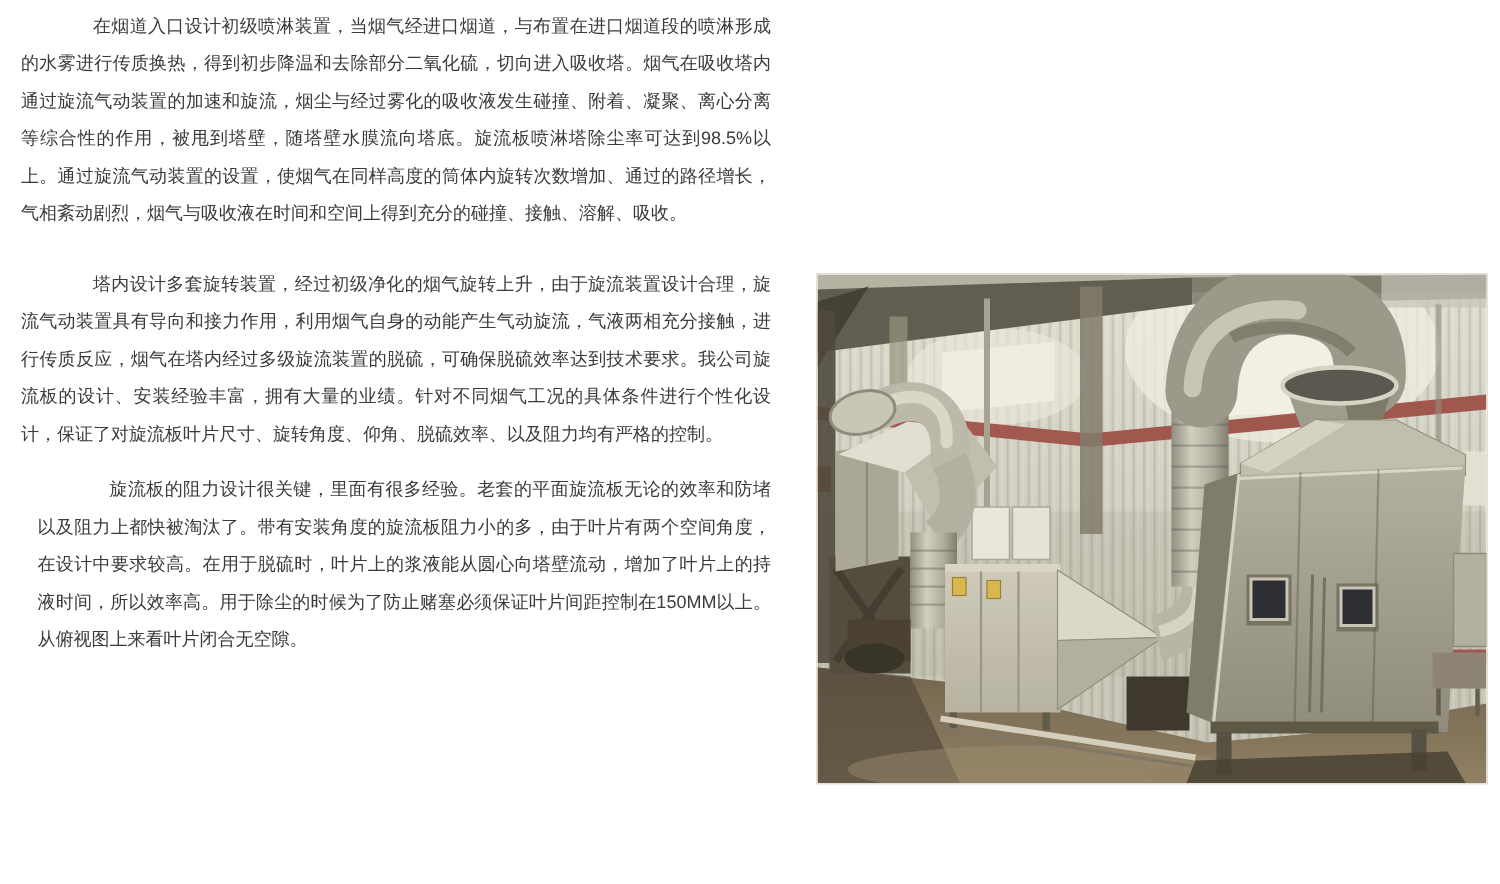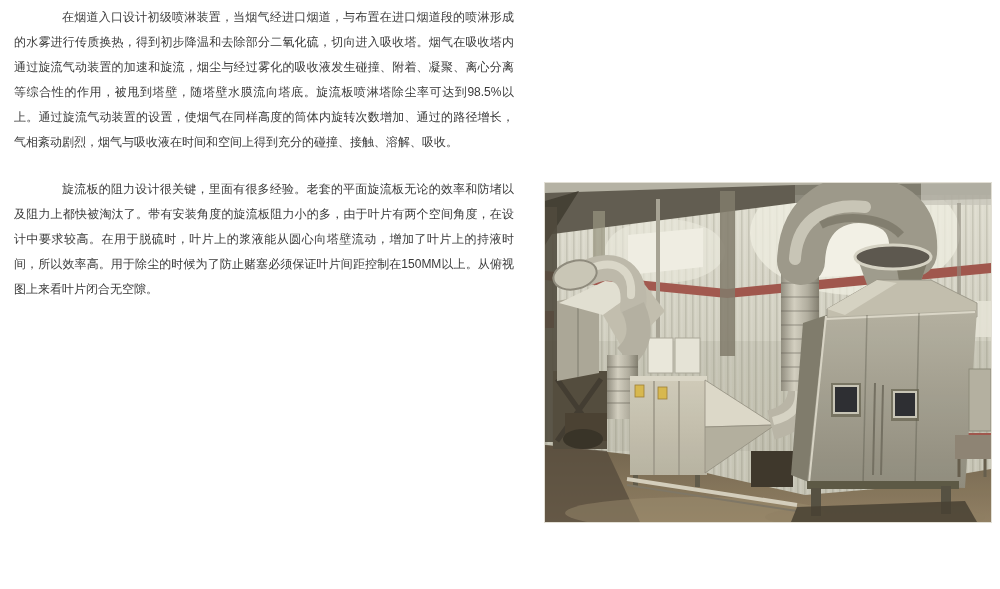--- a/index.html
+++ b/index.html
@@ -17,34 +17,35 @@
     font-size: 12px;
     line-height: 25px;
     color: #3a3a3a;
     text-align: justify;
   }
   .article p {
     margin: 0 0 22px 0;
     text-indent: 48px;
   }
   .article p.para-2 { margin-bottom: 12px; }
-  .article p.para-3 { margin-bottom: 0; }
+  .article p.para-3 { margin-bottom: 0; margin-left: 11px; }
   .photo-frame {
     position: absolute;
     left: 545px; top: 183px;
     width: 446px; height: 339px;
     outline: 1px solid #e2dfd5;
   }
   .photo-frame svg { display: block; }
 </style>
 </head>
 <body>
 
 <div class="article">
   <p class="para-1">在烟道入口设计初级喷淋装置，当烟气经进口烟道，与布置在进口烟道段的喷淋形成的水雾进行传质换热，得到初步降温和去除部分二氧化硫，切向进入吸收塔。烟气在吸收塔内通过旋流气动装置的加速和旋流，烟尘与经过雾化的吸收液发生碰撞、附着、凝聚、离心分离等综合性的作用，被甩到塔壁，随塔壁水膜流向塔底。旋流板喷淋塔除尘率可达到98.5%以上。通过旋流气动装置的设置，使烟气在同样高度的筒体内旋转次数增加、通过的路径增长，气相紊动剧烈，烟气与吸收液在时间和空间上得到充分的碰撞、接触、溶解、吸收。</p>
+  <p class="para-2">塔内设计多套旋转装置，经过初级净化的烟气旋转上升，由于旋流装置设计合理，旋流气动装置具有导向和接力作用，利用烟气自身的动能产生气动旋流，气液两相充分接触，进行传质反应，烟气在塔内经过多级旋流装置的脱硫，可确保脱硫效率达到技术要求。我公司旋流板的设计、安装经验丰富，拥有大量的业绩。针对不同烟气工况的具体条件进行个性化设计，保证了对旋流板叶片尺寸、旋转角度、仰角、脱硫效率、以及阻力均有严格的控制。</p>
   <p class="para-3">旋流板的阻力设计很关键，里面有很多经验。老套的平面旋流板无论的效率和防堵以及阻力上都快被淘汰了。带有安装角度的旋流板阻力小的多，由于叶片有两个空间角度，在设计中要求较高。在用于脱硫时，叶片上的浆液能从圆心向塔壁流动，增加了叶片上的持液时间，所以效率高。用于除尘的时候为了防止赌塞必须保证叶片间距控制在150MM以上。从俯视图上来看叶片闭合无空隙。</p>
 </div>
 
 <div class="photo-frame">
   <svg width="446" height="339" viewBox="0 0 446 339" xmlns="http://www.w3.org/2000/svg">
     <defs>
       <linearGradient id="wallGrad" x1="0" y1="0" x2="0" y2="1">
         <stop offset="0" stop-color="#e2e1d5"></stop>
         <stop offset="0.55" stop-color="#cfcec0"></stop>
         <stop offset="1" stop-color="#c3c2b3"></stop>

